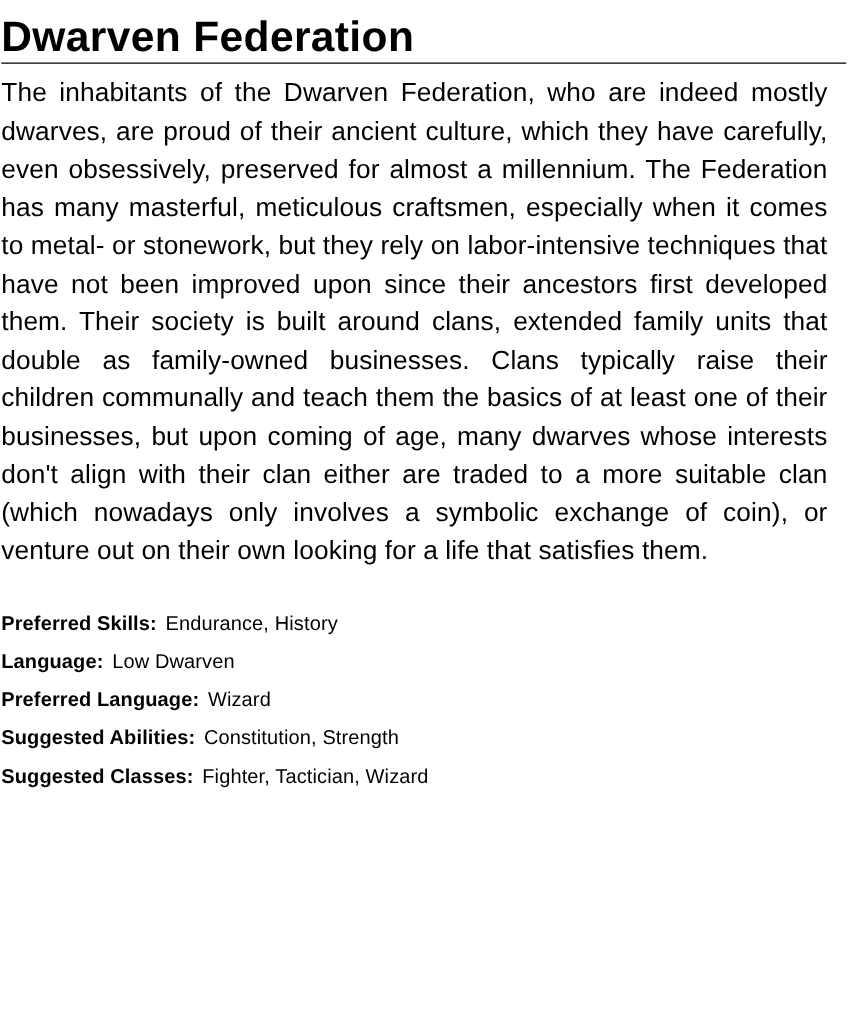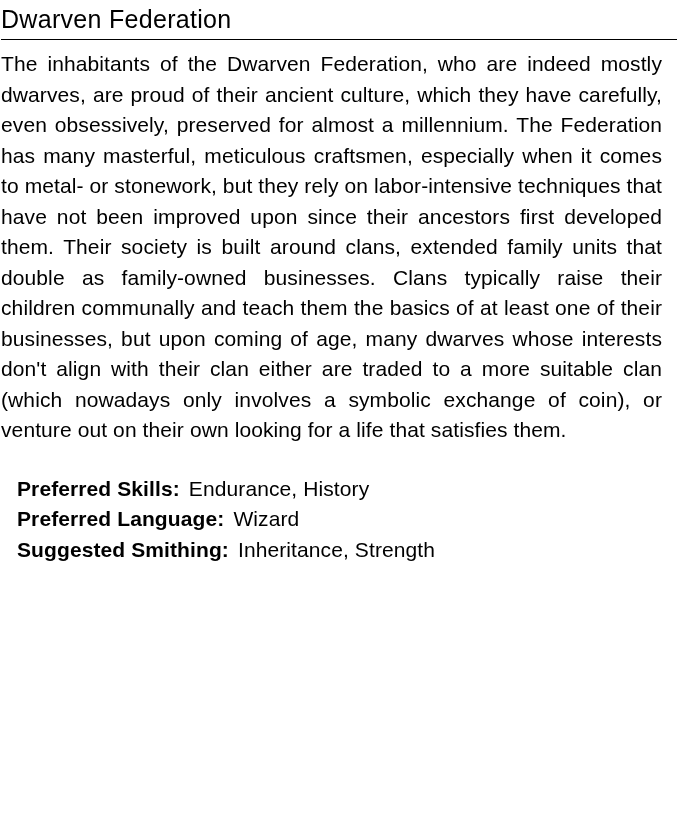--- a/index.html
+++ b/index.html
@@ -12,65 +12,66 @@
     width: 678px;
     height: 815px;
     overflow: hidden;
     font-family: "Liberation Sans", sans-serif;
   }
   .page {
     padding: 0 1px;
   }
   h1.title {
     margin: 0;
-    padding-top: 1px;
-    font-size: 25px;
+    padding-top: 12px;
+    font-size: 34px;
     line-height: 36px;
-    font-weight: normal;
+    font-weight: bold;
     letter-spacing: 0.3px;
   }
   hr.title-rule {
     border: none;
     border-top: 1.6px solid #000000;
     margin: 2px 0 0 0;
   }
   p.body-text {
     margin: 9px 15px 0 0;
     font-size: 21px;
     line-height: 30.5px;
     text-align: justify;
     letter-spacing: 0.1px;
     hyphens: manual;
   }
   .attrs {
     margin-top: 28px;
   }
   p.attr {
     margin: 0;
-    font-size: 21px;
+    font-size: 16px;
     line-height: 30.5px;
     text-align: justify;
     letter-spacing: 0.1px;
-    padding-left: 16px;
   }
   p.attr b {
     font-weight: bold;
     margin-right: 0.15em;
   }
 </style>
 </head>
 <body>
 
 <div class="page">
 
   <h1 class="title">Dwarven Federation</h1>
 
   <hr class="title-rule">
 
   <p class="body-text">The inhabitants of the Dwarven Federation, who are indeed mostly dwarves, are proud of their ancient culture, which they have carefully, even obsessively, preserved for almost a millen­nium. The Federation has many masterful, meticulous crafts­men, especially when it comes to metal- or stonework, but they rely on labor-intensive techniques that have not been improved upon since their ancestors first developed them. Their society is built around clans, extended family units that double as family-owned businesses. Clans typically raise their children communally and teach them the basics of at least one of their businesses, but upon coming of age, many dwarves whose interests don't align with their clan either are traded to a more suitable clan (which nowadays only involves a symbolic exchange of coin), or venture out on their own looking for a life that satisfies them.</p>
 
   <div class="attrs">
     <p class="attr"><b>Preferred Skills:</b> <span>Endurance, History</span></p>
+    <p class="attr"><b>Language:</b> <span>Low Dwarven</span></p>
     <p class="attr"><b>Preferred Language:</b> <span>Wizard</span></p>
-    <p class="attr"><b>Suggested Smithing:</b> <span>Inheritance, Strength</span></p>
+    <p class="attr"><b>Suggested Abilities:</b> <span>Constitution, Strength</span></p>
+    <p class="attr"><b>Suggested Classes:</b> <span>Fighter, Tactician, Wizard</span></p>
   </div>
 
 </div>
 
 </body></html>

